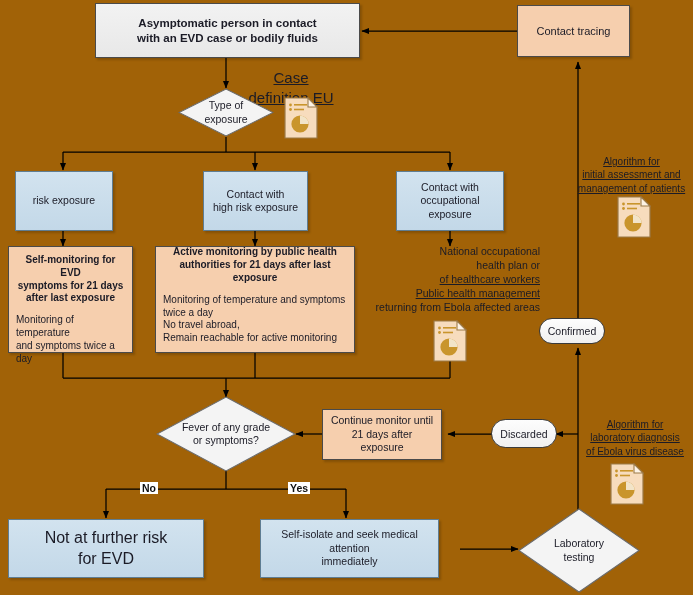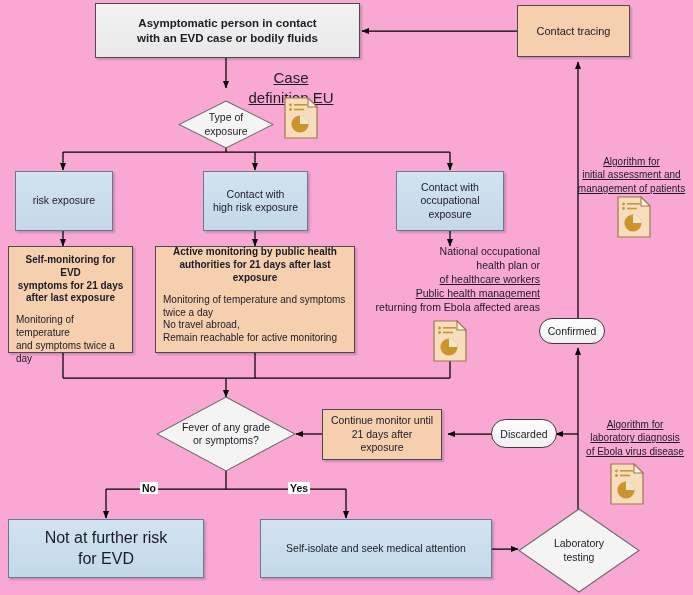--- a/index.html
+++ b/index.html
@@ -1,17 +1,17 @@
 <!DOCTYPE html>
 <html><head>
 <meta charset="utf-8">
 <style>
   html,body{margin:0;padding:0;background:#ffffff;}
   body{font-family:"Liberation Sans","DejaVu Sans",sans-serif;}
-  #canvas{position:relative;width:693px;height:595px;background:#f9a8d4;overflow:hidden;}
+  #canvas{position:relative;width:693px;height:595px;background:#a16207;overflow:hidden;}
   svg#wires{position:absolute;left:0;top:0;width:693px;height:595px;pointer-events:none;}
 
   .node{position:absolute;box-sizing:border-box;display:flex;align-items:center;justify-content:center;
         text-align:center;color:#1b1b26;line-height:1.28;}
   .rect{border:1px solid #4a4a4a;box-shadow:2px 2px 2px rgba(0,0,0,.18);}
   .grey{background:linear-gradient(180deg,#f2f2f2,#e8e8e8);}
   .blue{background:linear-gradient(180deg,#d2e3ef,#c3d8e8);border:1px solid #5f7d92;}
   .orange{background:#f6cfae;border:1px solid #4a4a4a;}
   .pad{padding:4px 6px;}
   .bold{font-weight:bold;}
@@ -106,21 +106,21 @@
       <path d="M24,1 L33,10 H24 Z" fill="#fdf3e6" stroke="#9c7a48" stroke-width="1.1"></path>
       <circle cx="6.5" cy="8" r="1.4" fill="#c9952c"></circle>
       <rect x="10" y="7" width="13" height="1.6" fill="#c9952c"></rect>
       <circle cx="6.5" cy="12.5" r="1.4" fill="#c9952c"></circle>
       <rect x="10" y="11.7" width="10" height="1.6" fill="#c9952c"></rect>
       <circle cx="16" cy="27" r="8.6" fill="#c9952c"></circle>
       <path d="M16,27 L16,18.4 A8.6,8.6 0 0 1 24.6,27 Z" fill="#f2e4c8"></path>
     </svg>
   </div>
 
-  <div class="diamond" style="left:178px;top:100px;width:96px;height:49px;">
+  <div class="diamond" style="left:178px;top:88px;width:96px;height:49px;">
     <svg viewBox="0 0 96 49" width="96" height="49">
       <polygon points="48,1 95,24.5 48,48 1,24.5" fill="#f4f4f4" stroke="#6b6b6b" stroke-width="1.1"></polygon>
     </svg>
     <div class="dlabel" style="font-size:10.5px;">
       <div>
         <div>Type of</div>
         <div>exposure</div>
       </div>
     </div>
   </div>
@@ -259,23 +259,24 @@
     <span>Yes</span>
   </div>
 
   <div class="node rect blue pad" style="left:8px;top:519px;width:196px;height:59px;font-size:16px;">
     <div>
       <div>Not at further risk</div>
       <div>for EVD</div>
     </div>
   </div>
 
-  <div class="node rect blue pad" style="left:260px;top:519px;width:232px;height:59px;font-size:10.5px;">
+  <div class="node rect blue pad" style="left:260px;top:519px;width:179px;height:59px;font-size:10.5px;">
     <div>
       <div>Self-isolate and seek medical attention</div>
+      <div>immediately</div>
     </div>
   </div>
 
   <div class="diamond" style="left:518px;top:508px;width:122px;height:85px;">
     <svg viewBox="0 0 122 85" width="122" height="85">
       <polygon points="61,1 121,42.5 61,84 1,42.5" fill="#f4f4f4" stroke="#6b6b6b" stroke-width="1.1"></polygon>
     </svg>
     <div class="dlabel" style="font-size:10.5px;">
       <div>
         <div>Laboratory</div>

